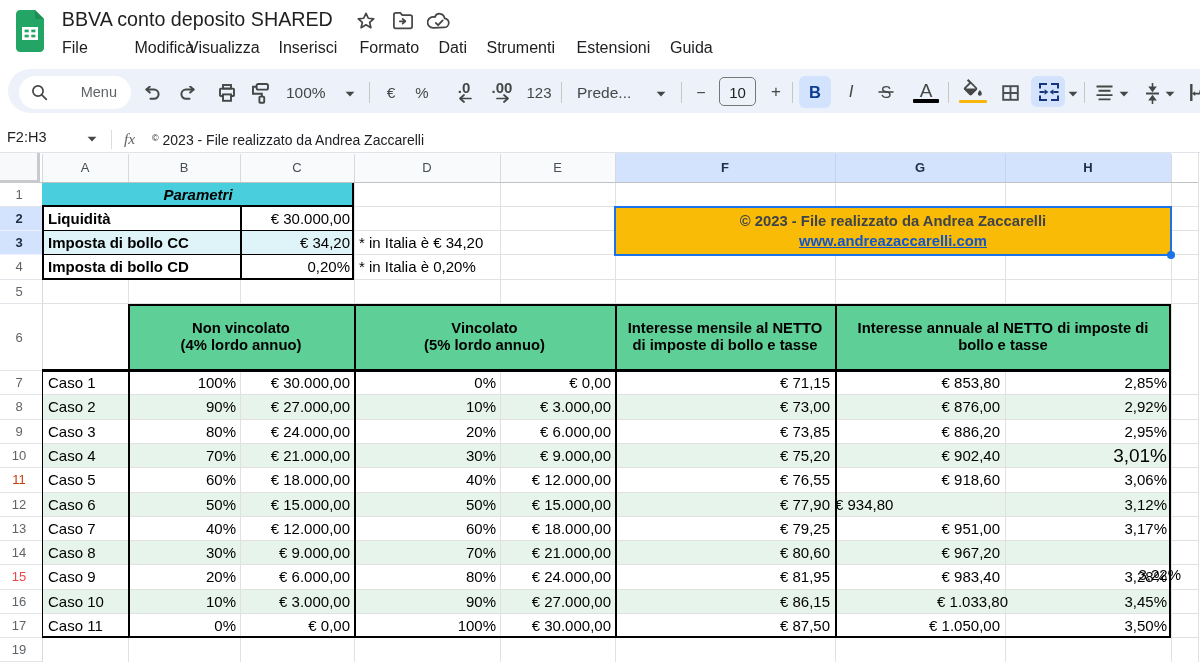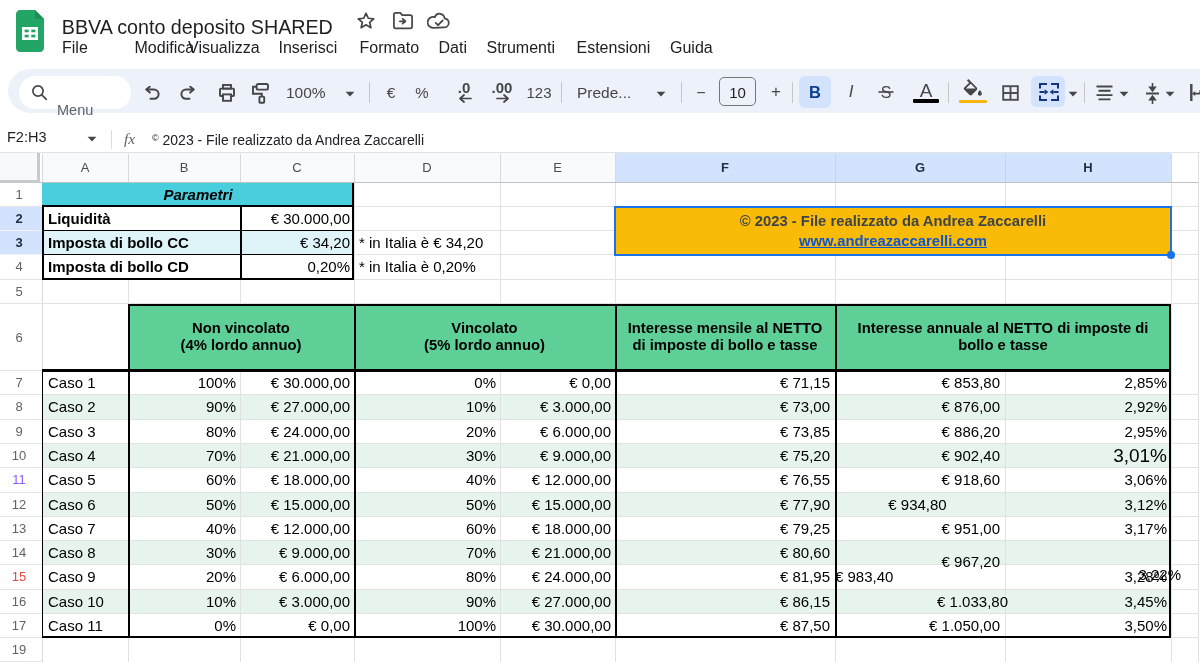--- a/index.html
+++ b/index.html
@@ -9,21 +9,21 @@
 </style></head><body>
 
 <svg class="abs" style="left:14px;top:10px" width="32" height="42" viewBox="0 0 32 42">
 <path d="M2 4 C2 1.8 3.8 0 6 0 H21 L30 9 V38 C30 40.2 28.2 42 26 42 H6 C3.8 42 2 40.2 2 38 Z" fill="#23a566"></path>
 <path d="M21 0 L30 9 H23 C21.9 9 21 8.1 21 7 Z" fill="#1c8f53"></path>
 <rect x="8" y="17" width="16" height="13" fill="#fff"></rect>
 <rect x="10.6" y="19.6" width="10.8" height="7.8" fill="#23a566"></rect>
 <rect x="8" y="22.3" width="16" height="2.4" fill="#fff"></rect>
 <rect x="14.7" y="17" width="2.6" height="13" fill="#fff"></rect>
 </svg>
-<div style="position:absolute;left:61.8px;top:14px;width:360px;height:26px;font-size:19.7px;font-weight:400;color:#1f1f1f;text-align:left;line-height:26px;white-space:nowrap;">BBVA conto deposito SHARED</div>
+<div style="position:absolute;left:61.8px;top:6px;width:360px;height:26px;font-size:19.7px;font-weight:400;color:#1f1f1f;text-align:left;line-height:26px;white-space:nowrap;">BBVA conto deposito SHARED</div>
 <svg class="abs" style="left:355px;top:10px" width="22" height="22" viewBox="0 0 24 24" fill="none" stroke="#444746" stroke-width="1.9">
 <path d="M12 3.6 L14.5 9 L20.4 9.6 L16 13.5 L17.3 19.3 L12 16.2 L6.7 19.3 L8 13.5 L3.6 9.6 L9.5 9 Z" stroke-linejoin="round"></path>
   </svg>
 <svg class="abs" style="left:392px;top:11px" width="22" height="20" viewBox="0 0 24 22" fill="none" stroke="#444746" stroke-width="1.9">
 <path d="M2 4 a2 2 0 0 1 2-2 h5 l2.2 2.6 H20 a2 2 0 0 1 2 2 V17 a2 2 0 0 1-2 2 H4 a2 2 0 0 1-2-2 Z" stroke-linejoin="round"></path>
 <path d="M8.5 11.3 h6 M11.6 8.7 L14.6 11.3 L11.6 13.9" fill="none" stroke-linejoin="round" stroke-linecap="round"></path>
   </svg>
 <svg class="abs" style="left:427px;top:12px" width="24" height="18" viewBox="0 0 26 19" fill="none" stroke="#444746" stroke-width="1.9">
 <path d="M7 17 a6 6 0 1 1 1.5-11.7 A5.4 5.4 0 0 1 19 6.6 a4.6 4.6 0 0 1-0.8 9.9 Z" stroke-linejoin="round"></path>
 <path d="M9.5 11.5 l2.5 2.5 5-5.2" fill="none" stroke-linecap="round"></path>
@@ -36,21 +36,21 @@
 <div style="position:absolute;left:438.5px;top:37.5px;width:120px;height:20px;font-size:16px;font-weight:400;color:#202124;text-align:left;line-height:20px;white-space:nowrap;">Dati</div>
 <div style="position:absolute;left:486.5px;top:37.5px;width:120px;height:20px;font-size:16px;font-weight:400;color:#202124;text-align:left;line-height:20px;white-space:nowrap;">Strumenti</div>
 <div style="position:absolute;left:576.5px;top:37.5px;width:120px;height:20px;font-size:16px;font-weight:400;color:#202124;text-align:left;line-height:20px;white-space:nowrap;">Estensioni</div>
 <div style="position:absolute;left:670px;top:37.5px;width:120px;height:20px;font-size:16px;font-weight:400;color:#202124;text-align:left;line-height:20px;white-space:nowrap;">Guida</div>
 <div style="position:absolute;left:8px;top:69px;width:1192px;height:44px;background:#edf2fa;border-radius:22px 0 0 22px"></div>
 <div style="position:absolute;left:19px;top:76px;width:112px;height:33px;background:#fff;border-radius:17px"></div>
 <svg class="abs" style="left:31px;top:84px" width="17" height="17" viewBox="0 0 17 17" fill="none" stroke="#444746" stroke-width="1.7">
 <circle cx="7" cy="7" r="5.1"></circle>
     <path d="M10.8 10.8 L15.3 15.3" stroke-linecap="round"></path>
   </svg>
-<div style="position:absolute;left:57px;top:81px;width:60px;height:22px;font-size:14.5px;font-weight:400;color:#5f6368;text-align:left;line-height:22px;white-space:nowrap;margin-top:18px;">Menu</div>
+<div style="position:absolute;left:57px;top:81px;width:60px;height:22px;font-size:14.5px;font-weight:400;color:#5f6368;text-align:right;line-height:22px;white-space:nowrap;">Menu</div>
 <svg class="abs" style="left:144px;top:86px" width="16" height="15" viewBox="0 0 16 15" fill="none" stroke="#444746" stroke-width="2">
 <path d="M2.6 3.6 H10 a4.6 4.6 0 0 1 0 9.2 H6.5" stroke-linecap="round"></path>
 <path d="M5.8 0.6 L2.4 3.6 L5.8 6.6" stroke-linecap="round" stroke-linejoin="round"></path>
   </svg>
 <svg class="abs" style="left:180px;top:86px" width="16" height="15" viewBox="0 0 16 15" fill="none" stroke="#444746" stroke-width="2">
 <path d="M13.4 3.6 H6 a4.6 4.6 0 0 0 0 9.2 H9.5" stroke-linecap="round"></path>
 <path d="M10.2 0.6 L13.6 3.6 L10.2 6.6" stroke-linecap="round" stroke-linejoin="round"></path>
   </svg>
 <svg class="abs" style="left:219px;top:84px" width="16" height="18" viewBox="0 0 16 18" fill="none" stroke="#444746" stroke-width="1.9">
 <rect x="4" y="1" width="8" height="3.6"></rect>
@@ -204,21 +204,21 @@
 <div style="position:absolute;left:0px;top:418.6px;width:42px;height:1px;background:#e1e4e8;"></div>
 <div style="position:absolute;left:0px;top:395.3px;width:38px;height:24.30000000000001px;font-size:13px;font-weight:400;color:#5f6368;text-align:center;line-height:24.30000000000001px;white-space:nowrap;">8</div>
 <div style="position:absolute;left:0px;top:419.6px;width:42px;height:24.30000000000001px;background:#fff;"></div>
 <div style="position:absolute;left:0px;top:442.90000000000003px;width:42px;height:1px;background:#e1e4e8;"></div>
 <div style="position:absolute;left:0px;top:419.6px;width:38px;height:24.30000000000001px;font-size:13px;font-weight:400;color:#5f6368;text-align:center;line-height:24.30000000000001px;white-space:nowrap;">9</div>
 <div style="position:absolute;left:0px;top:443.90000000000003px;width:42px;height:24.30000000000001px;background:#fff;"></div>
 <div style="position:absolute;left:0px;top:467.20000000000005px;width:42px;height:1px;background:#e1e4e8;"></div>
 <div style="position:absolute;left:0px;top:443.90000000000003px;width:38px;height:24.30000000000001px;font-size:13px;font-weight:400;color:#5f6368;text-align:center;line-height:24.30000000000001px;white-space:nowrap;">10</div>
 <div style="position:absolute;left:0px;top:468.20000000000005px;width:42px;height:24.30000000000001px;background:#fff;"></div>
 <div style="position:absolute;left:0px;top:491.50000000000006px;width:42px;height:1px;background:#e1e4e8;"></div>
-<div style="position:absolute;left:0px;top:468.20000000000005px;width:38px;height:24.30000000000001px;font-size:13px;font-weight:400;color:#8b5cf6;text-align:center;line-height:24.30000000000001px;white-space:nowrap;">11</div>
+<div style="position:absolute;left:0px;top:468.20000000000005px;width:38px;height:24.30000000000001px;font-size:13px;font-weight:400;color:#c2410c;text-align:center;line-height:24.30000000000001px;white-space:nowrap;">11</div>
 <div style="position:absolute;left:0px;top:492.50000000000006px;width:42px;height:24.30000000000001px;background:#fff;"></div>
 <div style="position:absolute;left:0px;top:515.8000000000001px;width:42px;height:1px;background:#e1e4e8;"></div>
 <div style="position:absolute;left:0px;top:492.50000000000006px;width:38px;height:24.30000000000001px;font-size:13px;font-weight:400;color:#5f6368;text-align:center;line-height:24.30000000000001px;white-space:nowrap;">12</div>
 <div style="position:absolute;left:0px;top:516.8000000000001px;width:42px;height:24.299999999999955px;background:#fff;"></div>
 <div style="position:absolute;left:0px;top:540.1px;width:42px;height:1px;background:#e1e4e8;"></div>
 <div style="position:absolute;left:0px;top:516.8000000000001px;width:38px;height:24.299999999999955px;font-size:13px;font-weight:400;color:#5f6368;text-align:center;line-height:24.299999999999955px;white-space:nowrap;">13</div>
 <div style="position:absolute;left:0px;top:541.1px;width:42px;height:24.299999999999955px;background:#fff;"></div>
 <div style="position:absolute;left:0px;top:564.4px;width:42px;height:1px;background:#e1e4e8;"></div>
 <div style="position:absolute;left:0px;top:541.1px;width:38px;height:24.299999999999955px;font-size:13px;font-weight:400;color:#5f6368;text-align:center;line-height:24.299999999999955px;white-space:nowrap;">14</div>
 <div style="position:absolute;left:0px;top:565.4px;width:42px;height:24.299999999999955px;background:#fff;"></div>
@@ -350,45 +350,45 @@
 <div style="position:absolute;left:500px;top:468.20000000000005px;width:111px;height:24.30000000000001px;font-size:15px;font-weight:400;color:#000;text-align:right;line-height:24.30000000000001px;white-space:nowrap;">€ 12.000,00</div>
 <div style="position:absolute;left:615px;top:468.20000000000005px;width:215px;height:24.30000000000001px;font-size:15px;font-weight:400;color:#000;text-align:right;line-height:24.30000000000001px;white-space:nowrap;">€ 76,55</div>
 <div style="position:absolute;left:835px;top:468.20000000000005px;width:165px;height:24.30000000000001px;font-size:15px;font-weight:400;color:#000;text-align:right;line-height:24.30000000000001px;white-space:nowrap;">€ 918,60</div>
 <div style="position:absolute;left:1005px;top:468.20000000000005px;width:162px;height:24.30000000000001px;font-size:15px;font-weight:400;color:#000;text-align:right;line-height:24.30000000000001px;white-space:nowrap;">3,06%</div>
 <div style="position:absolute;left:48px;top:492.50000000000006px;width:80px;height:24.30000000000001px;font-size:15px;font-weight:400;color:#000;text-align:left;line-height:24.30000000000001px;white-space:nowrap;">Caso 6</div>
 <div style="position:absolute;left:128px;top:492.50000000000006px;width:108px;height:24.30000000000001px;font-size:15px;font-weight:400;color:#000;text-align:right;line-height:24.30000000000001px;white-space:nowrap;">50%</div>
 <div style="position:absolute;left:240px;top:492.50000000000006px;width:110px;height:24.30000000000001px;font-size:15px;font-weight:400;color:#000;text-align:right;line-height:24.30000000000001px;white-space:nowrap;">€ 15.000,00</div>
 <div style="position:absolute;left:354px;top:492.50000000000006px;width:142px;height:24.30000000000001px;font-size:15px;font-weight:400;color:#000;text-align:right;line-height:24.30000000000001px;white-space:nowrap;">50%</div>
 <div style="position:absolute;left:500px;top:492.50000000000006px;width:111px;height:24.30000000000001px;font-size:15px;font-weight:400;color:#000;text-align:right;line-height:24.30000000000001px;white-space:nowrap;">€ 15.000,00</div>
 <div style="position:absolute;left:615px;top:492.50000000000006px;width:215px;height:24.30000000000001px;font-size:15px;font-weight:400;color:#000;text-align:right;line-height:24.30000000000001px;white-space:nowrap;">€ 77,90</div>
-<div style="position:absolute;left:835px;top:492.50000000000006px;width:165px;height:24.30000000000001px;font-size:15px;font-weight:400;color:#000;text-align:center;line-height:24.30000000000001px;white-space:nowrap;">€ 934,80</div>
+<div style="position:absolute;left:835px;top:492.50000000000006px;width:165px;height:24.30000000000001px;font-size:15px;font-weight:400;color:#000;text-align:left;line-height:24.30000000000001px;white-space:nowrap;">€ 934,80</div>
 <div style="position:absolute;left:1005px;top:492.50000000000006px;width:162px;height:24.30000000000001px;font-size:15px;font-weight:400;color:#000;text-align:right;line-height:24.30000000000001px;white-space:nowrap;">3,12%</div>
 <div style="position:absolute;left:48px;top:516.8000000000001px;width:80px;height:24.299999999999955px;font-size:15px;font-weight:400;color:#000;text-align:left;line-height:24.299999999999955px;white-space:nowrap;">Caso 7</div>
 <div style="position:absolute;left:128px;top:516.8000000000001px;width:108px;height:24.299999999999955px;font-size:15px;font-weight:400;color:#000;text-align:right;line-height:24.299999999999955px;white-space:nowrap;">40%</div>
 <div style="position:absolute;left:240px;top:516.8000000000001px;width:110px;height:24.299999999999955px;font-size:15px;font-weight:400;color:#000;text-align:right;line-height:24.299999999999955px;white-space:nowrap;">€ 12.000,00</div>
 <div style="position:absolute;left:354px;top:516.8000000000001px;width:142px;height:24.299999999999955px;font-size:15px;font-weight:400;color:#000;text-align:right;line-height:24.299999999999955px;white-space:nowrap;">60%</div>
 <div style="position:absolute;left:500px;top:516.8000000000001px;width:111px;height:24.299999999999955px;font-size:15px;font-weight:400;color:#000;text-align:right;line-height:24.299999999999955px;white-space:nowrap;">€ 18.000,00</div>
 <div style="position:absolute;left:615px;top:516.8000000000001px;width:215px;height:24.299999999999955px;font-size:15px;font-weight:400;color:#000;text-align:right;line-height:24.299999999999955px;white-space:nowrap;">€ 79,25</div>
 <div style="position:absolute;left:835px;top:516.8000000000001px;width:165px;height:24.299999999999955px;font-size:15px;font-weight:400;color:#000;text-align:right;line-height:24.299999999999955px;white-space:nowrap;">€ 951,00</div>
 <div style="position:absolute;left:1005px;top:516.8000000000001px;width:162px;height:24.299999999999955px;font-size:15px;font-weight:400;color:#000;text-align:right;line-height:24.299999999999955px;white-space:nowrap;">3,17%</div>
 <div style="position:absolute;left:48px;top:541.1px;width:80px;height:33px;font-size:15px;font-weight:400;color:#000;text-align:left;line-height:24.299999999999955px;white-space:nowrap;">Caso 8</div>
 <div style="position:absolute;left:128px;top:541.1px;width:108px;height:24.299999999999955px;font-size:15px;font-weight:400;color:#000;text-align:right;line-height:24.299999999999955px;white-space:nowrap;">30%</div>
 <div style="position:absolute;left:240px;top:541.1px;width:110px;height:24.299999999999955px;font-size:15px;font-weight:400;color:#000;text-align:right;line-height:24.299999999999955px;white-space:nowrap;">€ 9.000,00</div>
 <div style="position:absolute;left:354px;top:541.1px;width:142px;height:24.299999999999955px;font-size:15px;font-weight:400;color:#000;text-align:right;line-height:24.299999999999955px;white-space:nowrap;">70%</div>
 <div style="position:absolute;left:500px;top:541.1px;width:111px;height:24.299999999999955px;font-size:15px;font-weight:400;color:#000;text-align:right;line-height:24.299999999999955px;white-space:nowrap;">€ 21.000,00</div>
 <div style="position:absolute;left:615px;top:541.1px;width:215px;height:24.299999999999955px;font-size:15px;font-weight:400;color:#000;text-align:right;line-height:24.299999999999955px;white-space:nowrap;">€ 80,60</div>
-<div style="position:absolute;left:835px;top:541.1px;width:165px;height:24.299999999999955px;font-size:15px;font-weight:400;color:#000;text-align:right;line-height:24.299999999999955px;white-space:nowrap;margin-top:9px;">€ 967,20</div>
+<div style="position:absolute;left:835px;top:541.1px;width:165px;height:24.299999999999955px;font-size:15px;font-weight:400;color:#000;text-align:right;line-height:24.299999999999955px;white-space:nowrap;">€ 967,20</div>
 <div style="position:absolute;left:1005px;top:563px;width:162px;height:24.299999999999955px;font-size:15px;font-weight:400;color:#000;text-align:right;line-height:24.299999999999955px;white-space:nowrap;margin-left:14px;">3,22%</div>
 <div style="position:absolute;left:48px;top:565.4px;width:80px;height:24.299999999999955px;font-size:15px;font-weight:400;color:#000;text-align:left;line-height:24.299999999999955px;white-space:nowrap;">Caso 9</div>
 <div style="position:absolute;left:128px;top:565.4px;width:108px;height:24.299999999999955px;font-size:15px;font-weight:400;color:#000;text-align:right;line-height:24.299999999999955px;white-space:nowrap;">20%</div>
 <div style="position:absolute;left:240px;top:565.4px;width:110px;height:24.299999999999955px;font-size:15px;font-weight:400;color:#000;text-align:right;line-height:24.299999999999955px;white-space:nowrap;">€ 6.000,00</div>
 <div style="position:absolute;left:354px;top:565.4px;width:142px;height:24.299999999999955px;font-size:15px;font-weight:400;color:#000;text-align:right;line-height:24.299999999999955px;white-space:nowrap;">80%</div>
 <div style="position:absolute;left:500px;top:565.4px;width:111px;height:24.299999999999955px;font-size:15px;font-weight:400;color:#000;text-align:right;line-height:24.299999999999955px;white-space:nowrap;">€ 24.000,00</div>
 <div style="position:absolute;left:615px;top:565.4px;width:215px;height:24.299999999999955px;font-size:15px;font-weight:400;color:#000;text-align:right;line-height:24.299999999999955px;white-space:nowrap;">€ 81,95</div>
-<div style="position:absolute;left:835px;top:565.4px;width:165px;height:34px;font-size:15px;font-weight:400;color:#000;text-align:left;line-height:24.299999999999955px;white-space:nowrap;">€ 983,40</div>
+<div style="position:absolute;left:835px;top:565.4px;width:165px;height:34px;font-size:15px;font-weight:400;color:#000;text-align:right;line-height:24.299999999999955px;white-space:nowrap;">€ 983,40</div>
 <div style="position:absolute;left:1005px;top:565.4px;width:162px;height:24.299999999999955px;font-size:15px;font-weight:400;color:#000;text-align:right;line-height:24.299999999999955px;white-space:nowrap;">3,28%</div>
 <div style="position:absolute;left:48px;top:589.6999999999999px;width:80px;height:24.299999999999955px;font-size:15px;font-weight:400;color:#000;text-align:left;line-height:24.299999999999955px;white-space:nowrap;">Caso 10</div>
 <div style="position:absolute;left:128px;top:589.6999999999999px;width:108px;height:24.299999999999955px;font-size:15px;font-weight:400;color:#000;text-align:right;line-height:24.299999999999955px;white-space:nowrap;">10%</div>
 <div style="position:absolute;left:240px;top:589.6999999999999px;width:110px;height:24.299999999999955px;font-size:15px;font-weight:400;color:#000;text-align:right;line-height:24.299999999999955px;white-space:nowrap;">€ 3.000,00</div>
 <div style="position:absolute;left:354px;top:589.6999999999999px;width:142px;height:24.299999999999955px;font-size:15px;font-weight:400;color:#000;text-align:right;line-height:24.299999999999955px;white-space:nowrap;">90%</div>
 <div style="position:absolute;left:500px;top:589.6999999999999px;width:111px;height:24.299999999999955px;font-size:15px;font-weight:400;color:#000;text-align:right;line-height:24.299999999999955px;white-space:nowrap;">€ 27.000,00</div>
 <div style="position:absolute;left:615px;top:589.6999999999999px;width:215px;height:24.299999999999955px;font-size:15px;font-weight:400;color:#000;text-align:right;line-height:24.299999999999955px;white-space:nowrap;">€ 86,15</div>
 <div style="position:absolute;left:835px;top:589.6999999999999px;width:165px;height:24.299999999999955px;font-size:15px;font-weight:400;color:#000;text-align:right;line-height:24.299999999999955px;white-space:nowrap;margin-left:8px;">€ 1.033,80</div>
 <div style="position:absolute;left:1005px;top:589.6999999999999px;width:162px;height:24.299999999999955px;font-size:15px;font-weight:400;color:#000;text-align:right;line-height:24.299999999999955px;white-space:nowrap;">3,45%</div>
 <div style="position:absolute;left:48px;top:613.9999999999999px;width:80px;height:24.300000000000068px;font-size:15px;font-weight:400;color:#000;text-align:left;line-height:24.300000000000068px;white-space:nowrap;">Caso 11</div>

